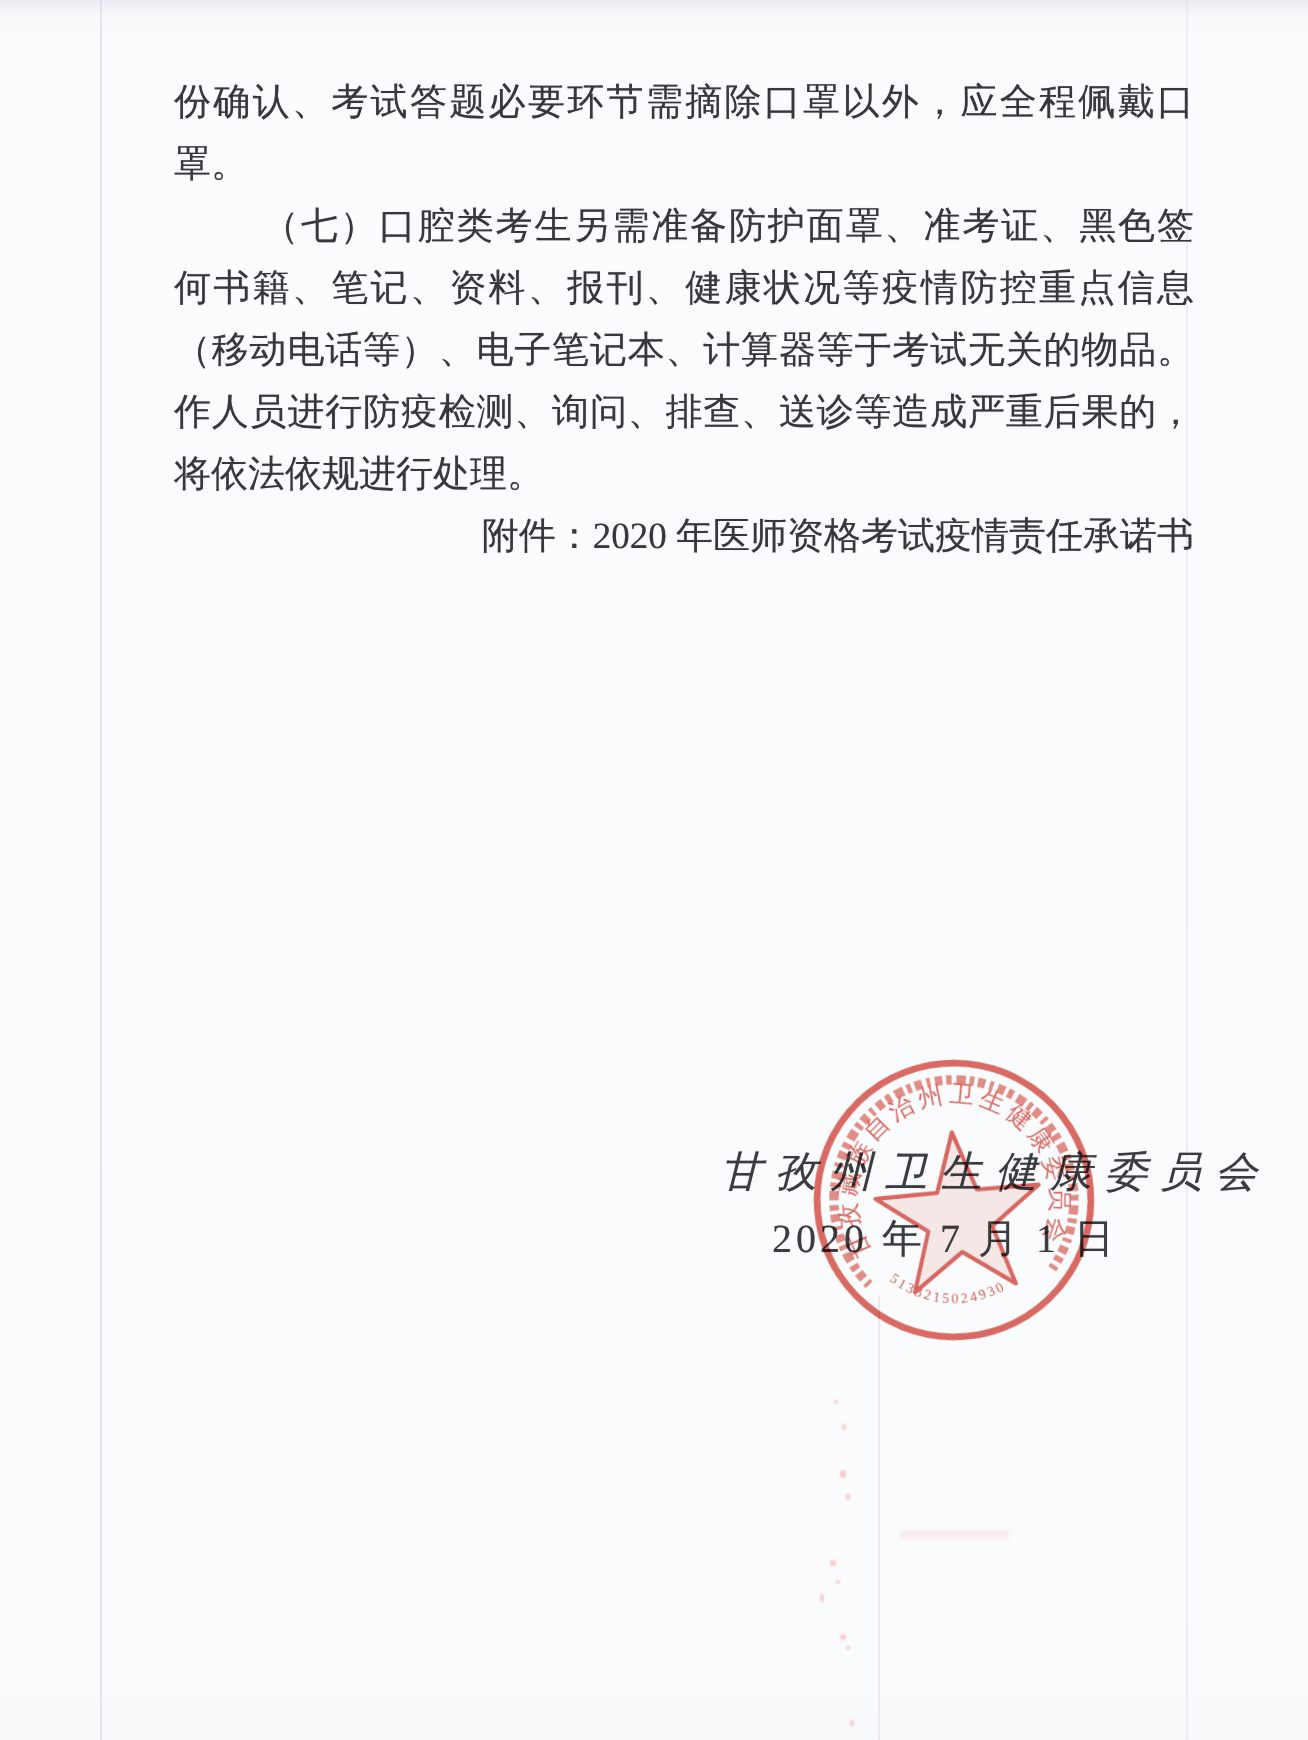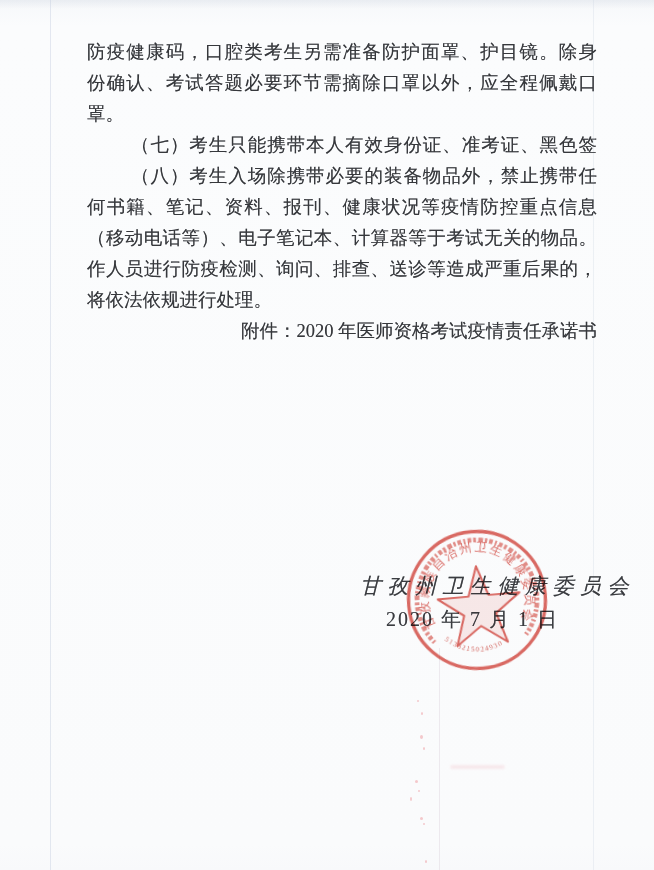--- a/index.html
+++ b/index.html
@@ -54,25 +54,23 @@
 <body>
 
 <div class="page">
 
   <div class="scan-top-band"></div>
   <div class="scan-line scan-line-a"></div>
   <div class="scan-line scan-line-b"></div>
   <div class="scan-line scan-line-c"></div>
 
   <div class="body-text">
-    <div class="line j">防疫健康码，口腔类考生另需准备防护面罩、护目镜。除身</div>
     <div class="line j">份确认、考试答题必要环节需摘除口罩以外，应全程佩戴口</div>
     <div class="line">罩。</div>
-    <div class="line j ind">（七）考生只能携带本人有效身份证、准考证、黑色签</div>
-    <div class="line j ind">（八）考生入场除携带必要的装备物品外，禁止携带任</div>
+    <div class="line j ind">（七）口腔类考生另需准备防护面罩、准考证、黑色签</div>
     <div class="line j">何书籍、笔记、资料、报刊、健康状况等疫情防控重点信息</div>
     <div class="line j">（移动电话等）、电子笔记本、计算器等于考试无关的物品。</div>
     <div class="line j">作人员进行防疫检测、询问、排查、送诊等造成严重后果的，</div>
     <div class="line">将依法依规进行处理。</div>
     <div class="line ind">附件：2020 年医师资格考试疫情责任承诺书</div>
   </div>
 
   <div class="sig-org">甘孜州卫生健康委员会</div>
   <div class="sig-date">2020 年 7 月 1 日</div>
 

